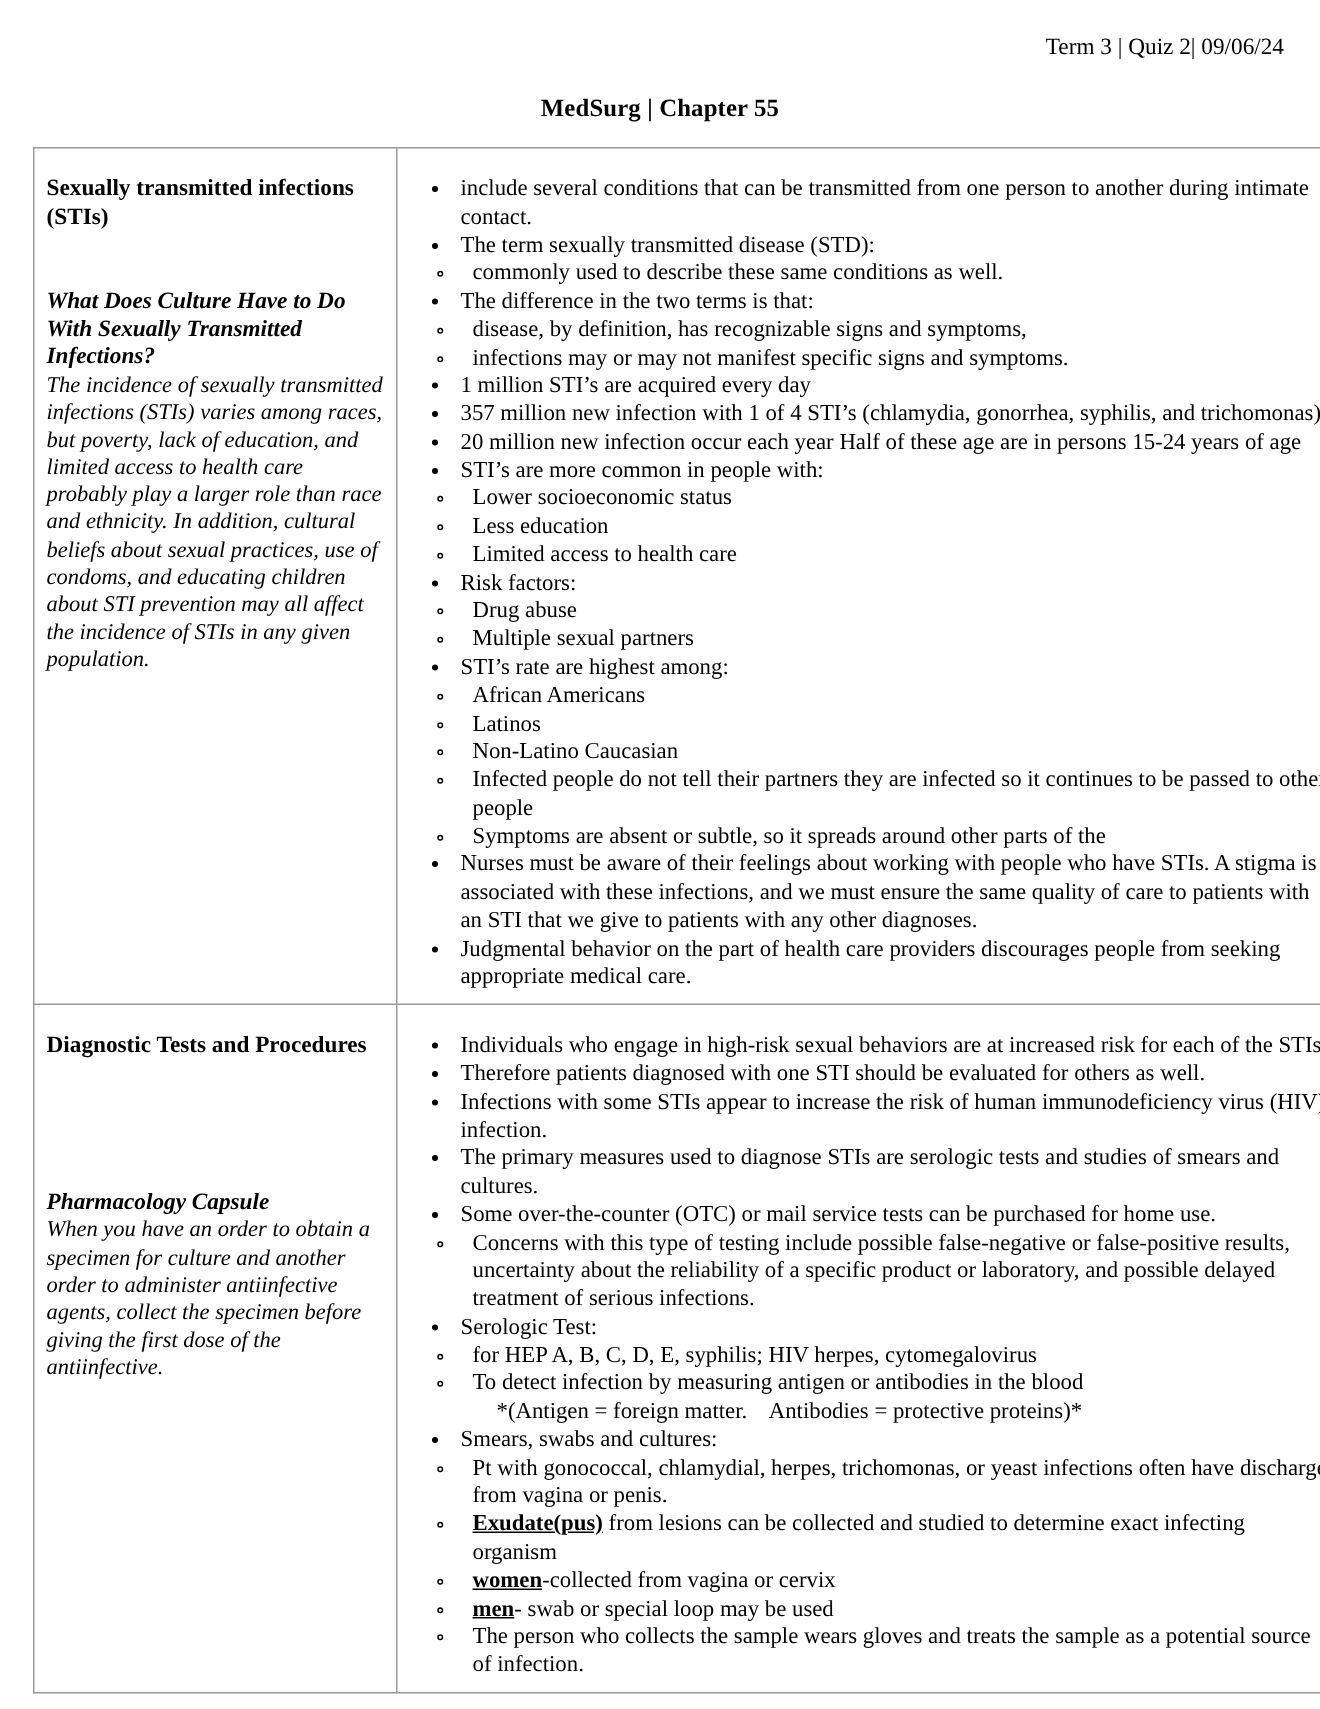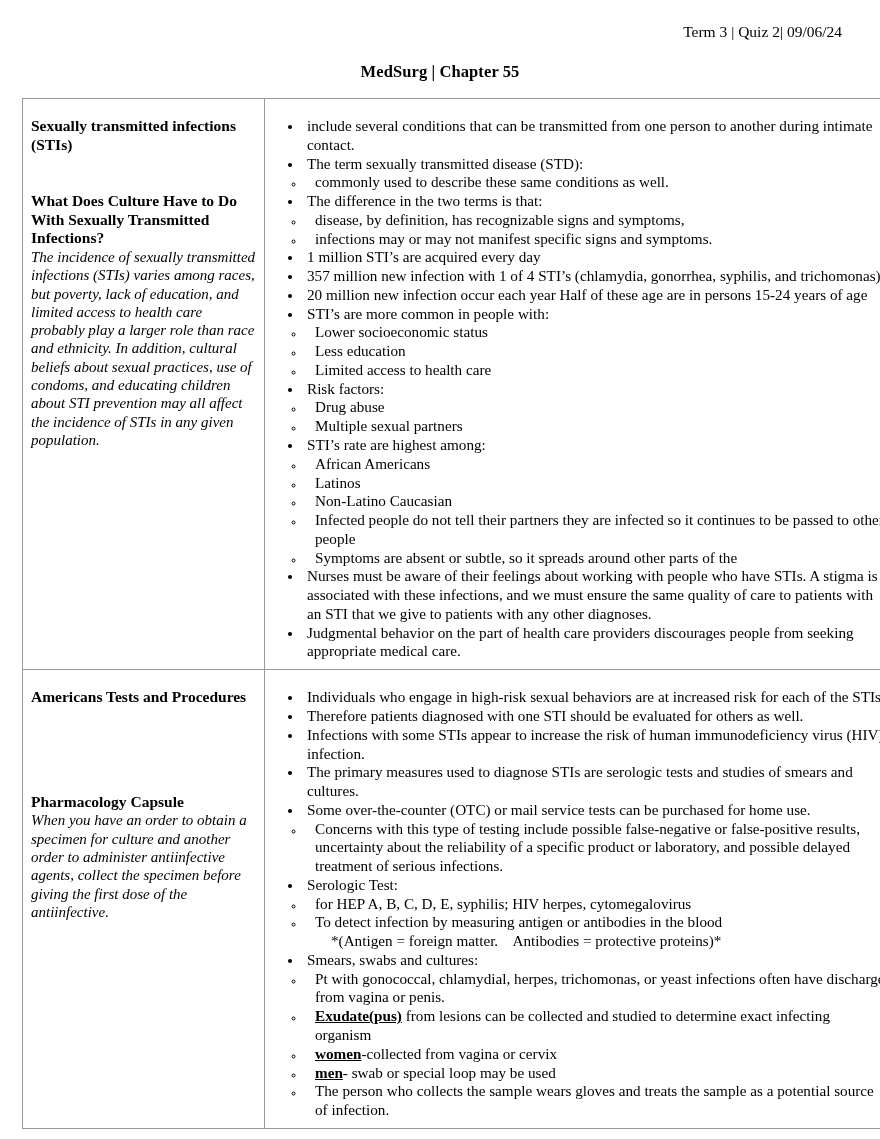--- a/index.html
+++ b/index.html
@@ -18,21 +18,21 @@
   .page {
     width: 880px;
     height: 1139px;
     position: relative;
     box-sizing: border-box;
     padding: 0;
   }
   .header-right {
     position: absolute;
     top: 22px;
-    right: 38px;
+    right: 24px;
     font-size: 15.5px;
     line-height: 1.25;
     text-align: right;
     white-space: nowrap;
   }
   .doc-title {
     position: absolute;
     top: 62px;
     left: 0;
     width: 880px;
@@ -61,20 +61,21 @@
     font-weight: bold;
     font-size: 15.5px;
     line-height: 1.20;
     margin: 0;
   }
   .hd2 {
     font-weight: bold;
     font-size: 15.5px;
     line-height: 1.20;
     margin: 0;
+    font-style: italic;
   }
   .body-text {
     font-size: 15px;
     line-height: 1.22;
     margin: 0;
     font-style: italic;
   }
   .gap-lg { height: 38px; }
   .gap-xl { height: 86px; }
 
@@ -172,21 +173,21 @@
               </ul>
               <ul class="lvl1">
                 <li>Nurses must be aware of their feelings about working with people who have STIs. A stigma is associated with these infections, and we must ensure the same quality of care to patients with an STI that we give to patients with any other diagnoses.</li>
                 <li>Judgmental behavior on the part of health care providers discourages people from seeking appropriate medical care.</li>
               </ul>
             </div>
         </td>
       </tr>
       <tr>
         <td class="col-left">
-          <p class="hd">Americans Tests and Procedures</p>
+          <p class="hd">Diagnostic Tests and Procedures</p>
           <div class="gap-xl"></div>
           <p class="hd2">Pharmacology Capsule</p>
           <p class="body-text">When you have an order to obtain a specimen for culture and another order to administer antiinfective agents, collect the specimen before giving the first dose of the antiinfective.</p>
         </td>
         <td class="col-right">
           <div id="row2-bullets">
               <ul class="lvl1">
                 <li>Individuals who engage in high-risk sexual behaviors are at increased risk for each of the STIs.</li>
                 <li>Therefore patients diagnosed with one STI should be evaluated for others as well.</li>
                 <li>Infections with some STIs appear to increase the risk of human immunodeficiency virus (HIV) infection.</li>

